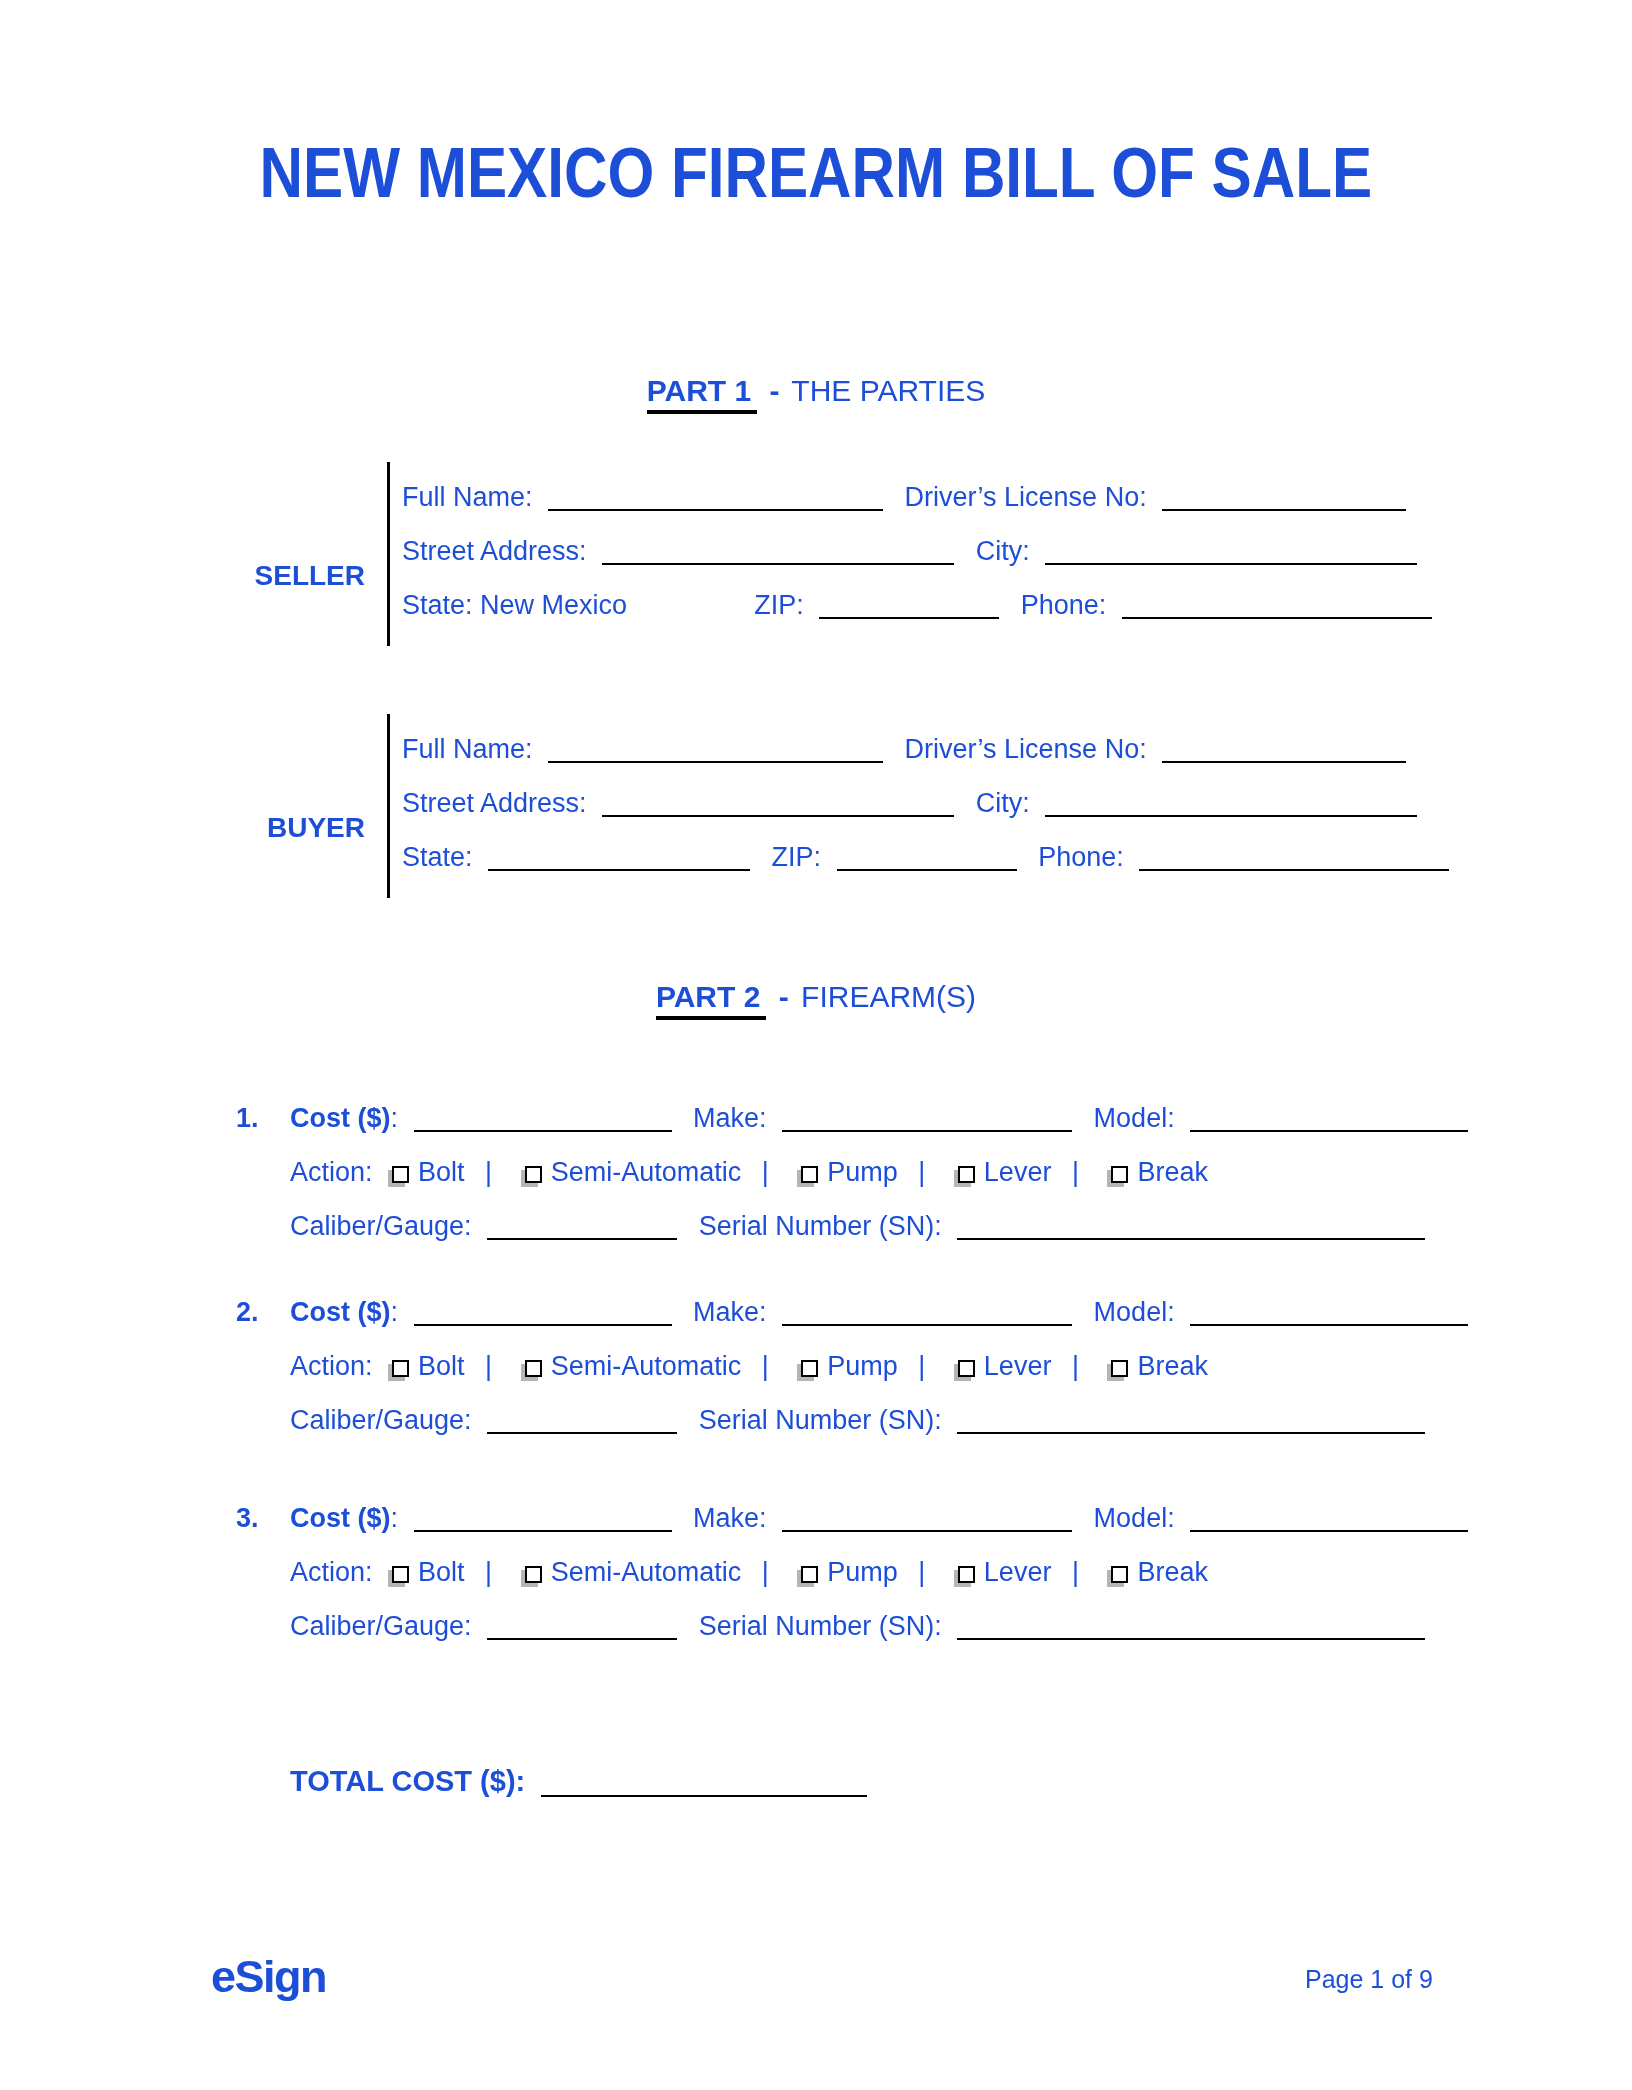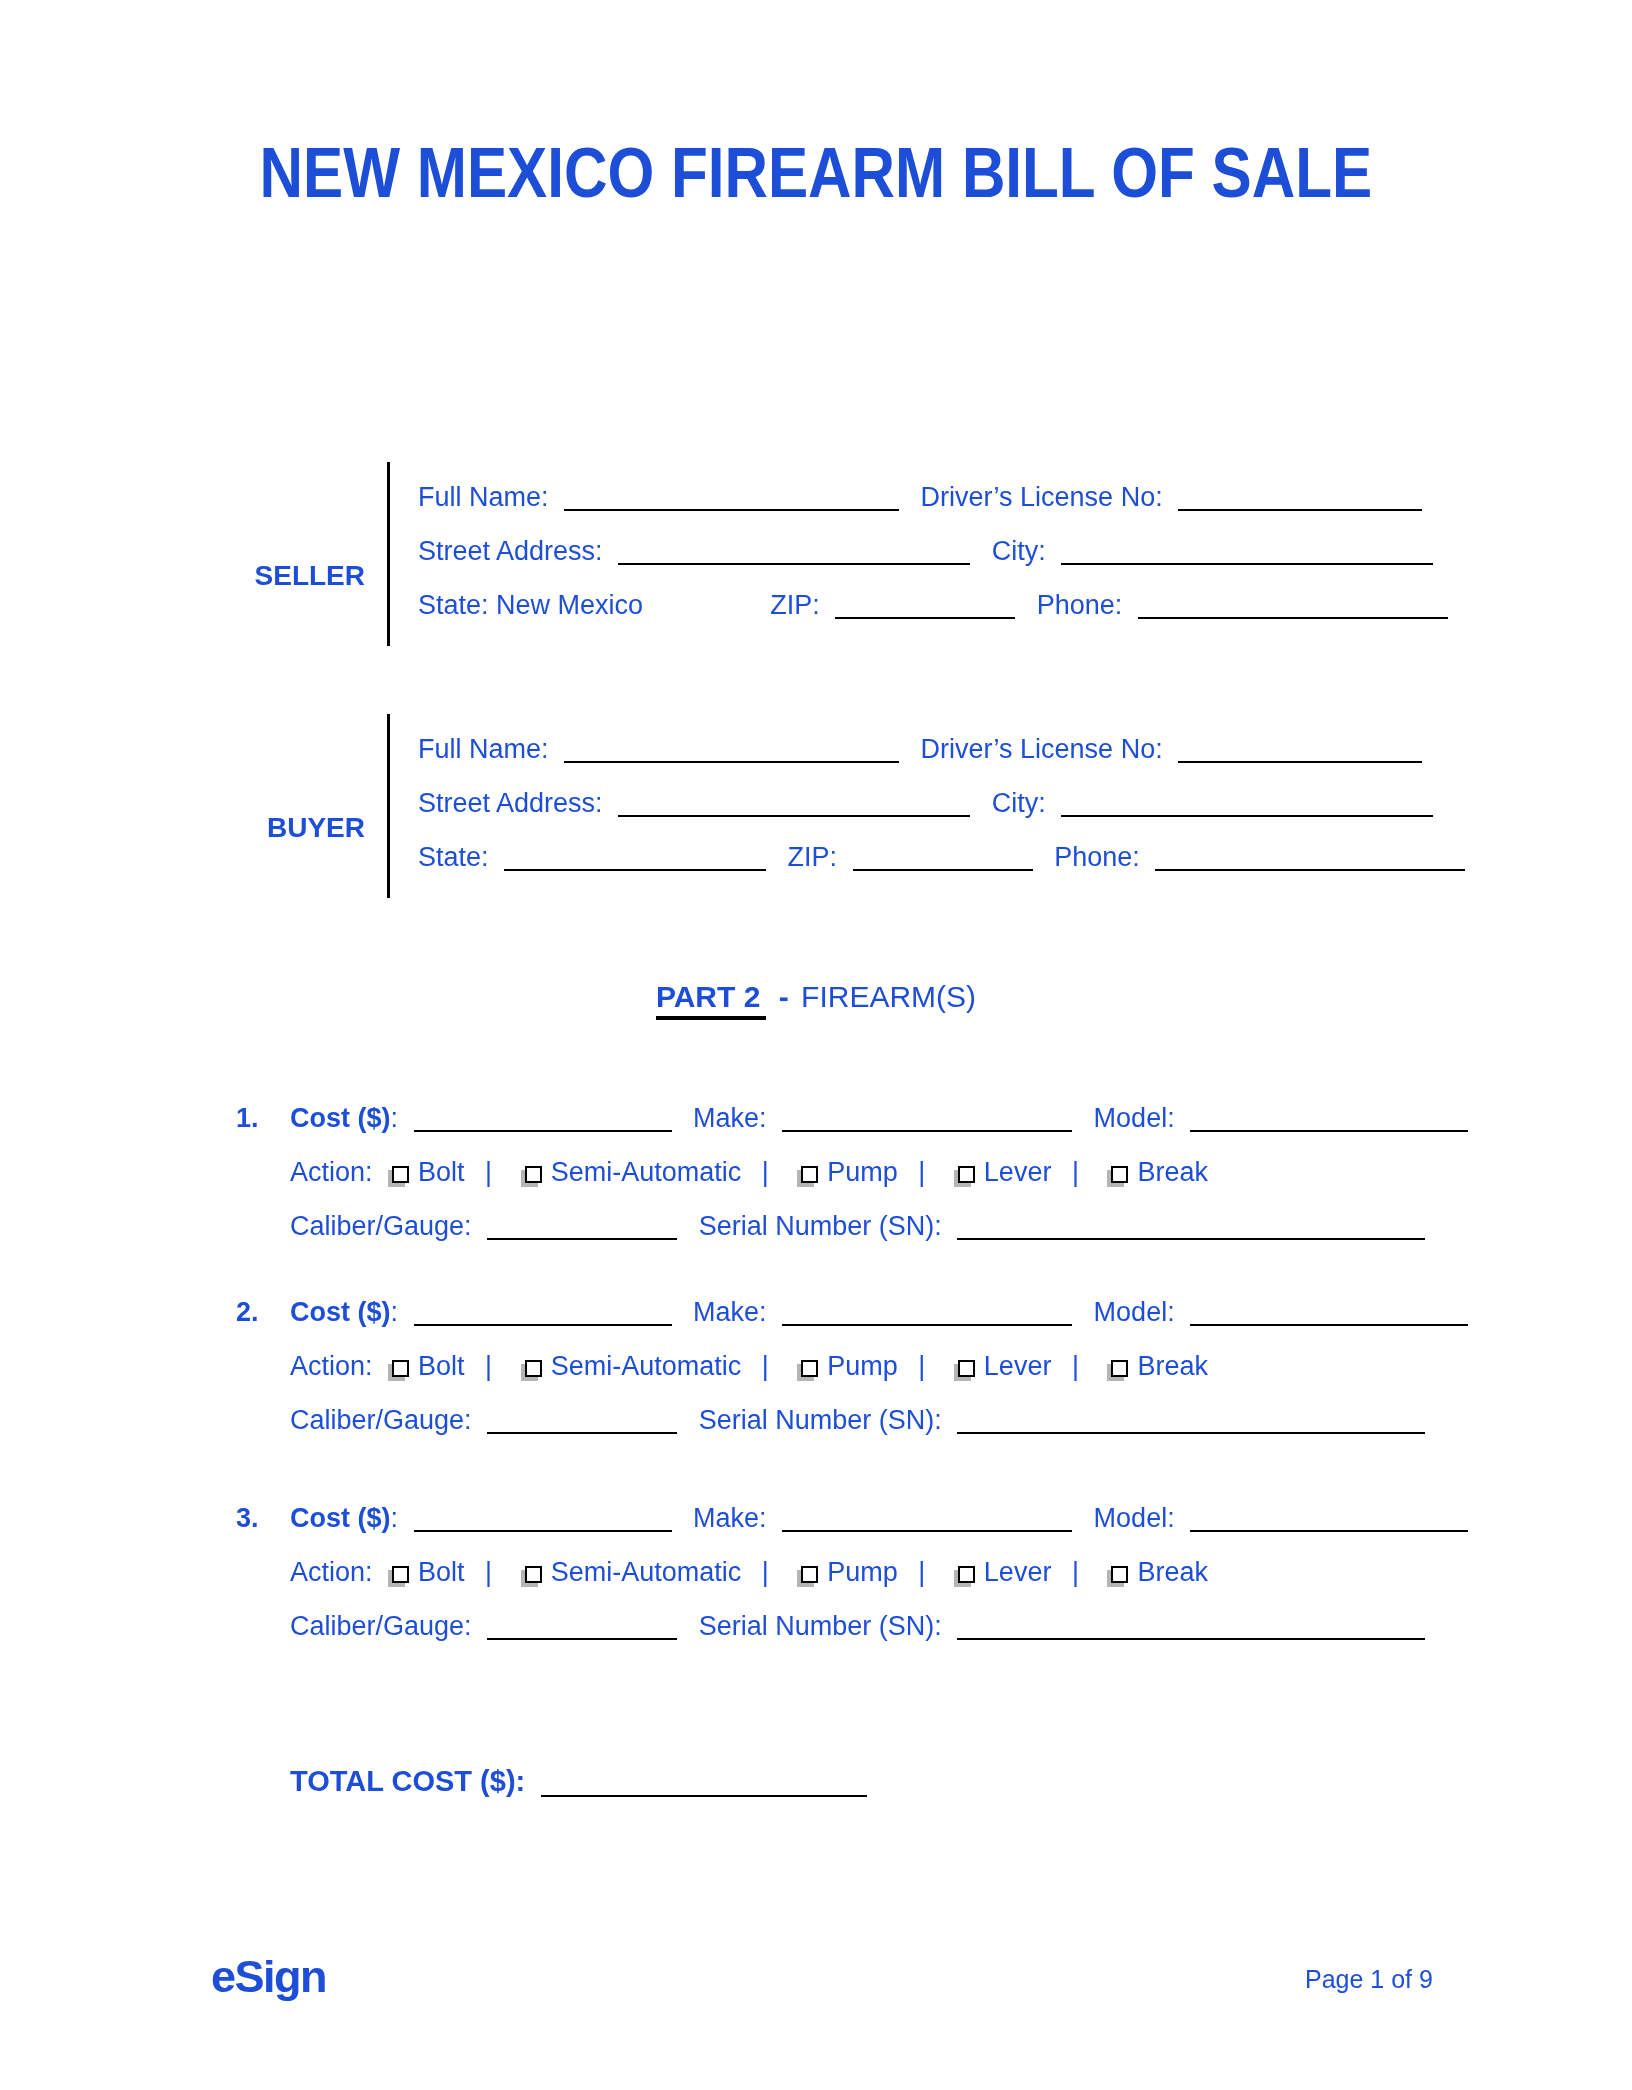--- a/index.html
+++ b/index.html
@@ -59,21 +59,21 @@
     font-weight: bold;
     font-size: 28px;
     width: 134px;
     text-align: right;
     padding-right: 22px;
     white-space: nowrap;
     margin-top: 44px;
   }
   .party-fields {
     border-left: 3px solid #000;
-    padding: 8px 0 14px 28px;
+    padding: 8px 0 14px 12px;
   }
   .prow {
     line-height: 54px;
     white-space: nowrap;
   }
 
   
   .bl {
     display: inline-block;
     border-bottom: 2px solid #000;
@@ -158,20 +158,25 @@
 </style>
 </head>
 <body>
 
 <div class="page">
 
   <div class="doc-title">
     <span class="squeeze">NEW MEXICO FIREARM BILL OF SALE</span>
   </div>
 
+  <div class="part-heading" style="top:374px">
+    <span class="ph-num">PART 1</span>
+    <span class="ph-sep">-</span>
+    <span>THE PARTIES</span>
+  </div>
 
   <div class="party" style="top:462px">
     <div class="party-label">SELLER</div>
     <div class="party-fields">
       <div class="prow">
         <span>Full Name:</span>
         <span class="bl w-fullname"></span>
         <span class="lbl-gap">Driver’s License No:</span>
         <span class="bl w-dl"></span>
       </div>

